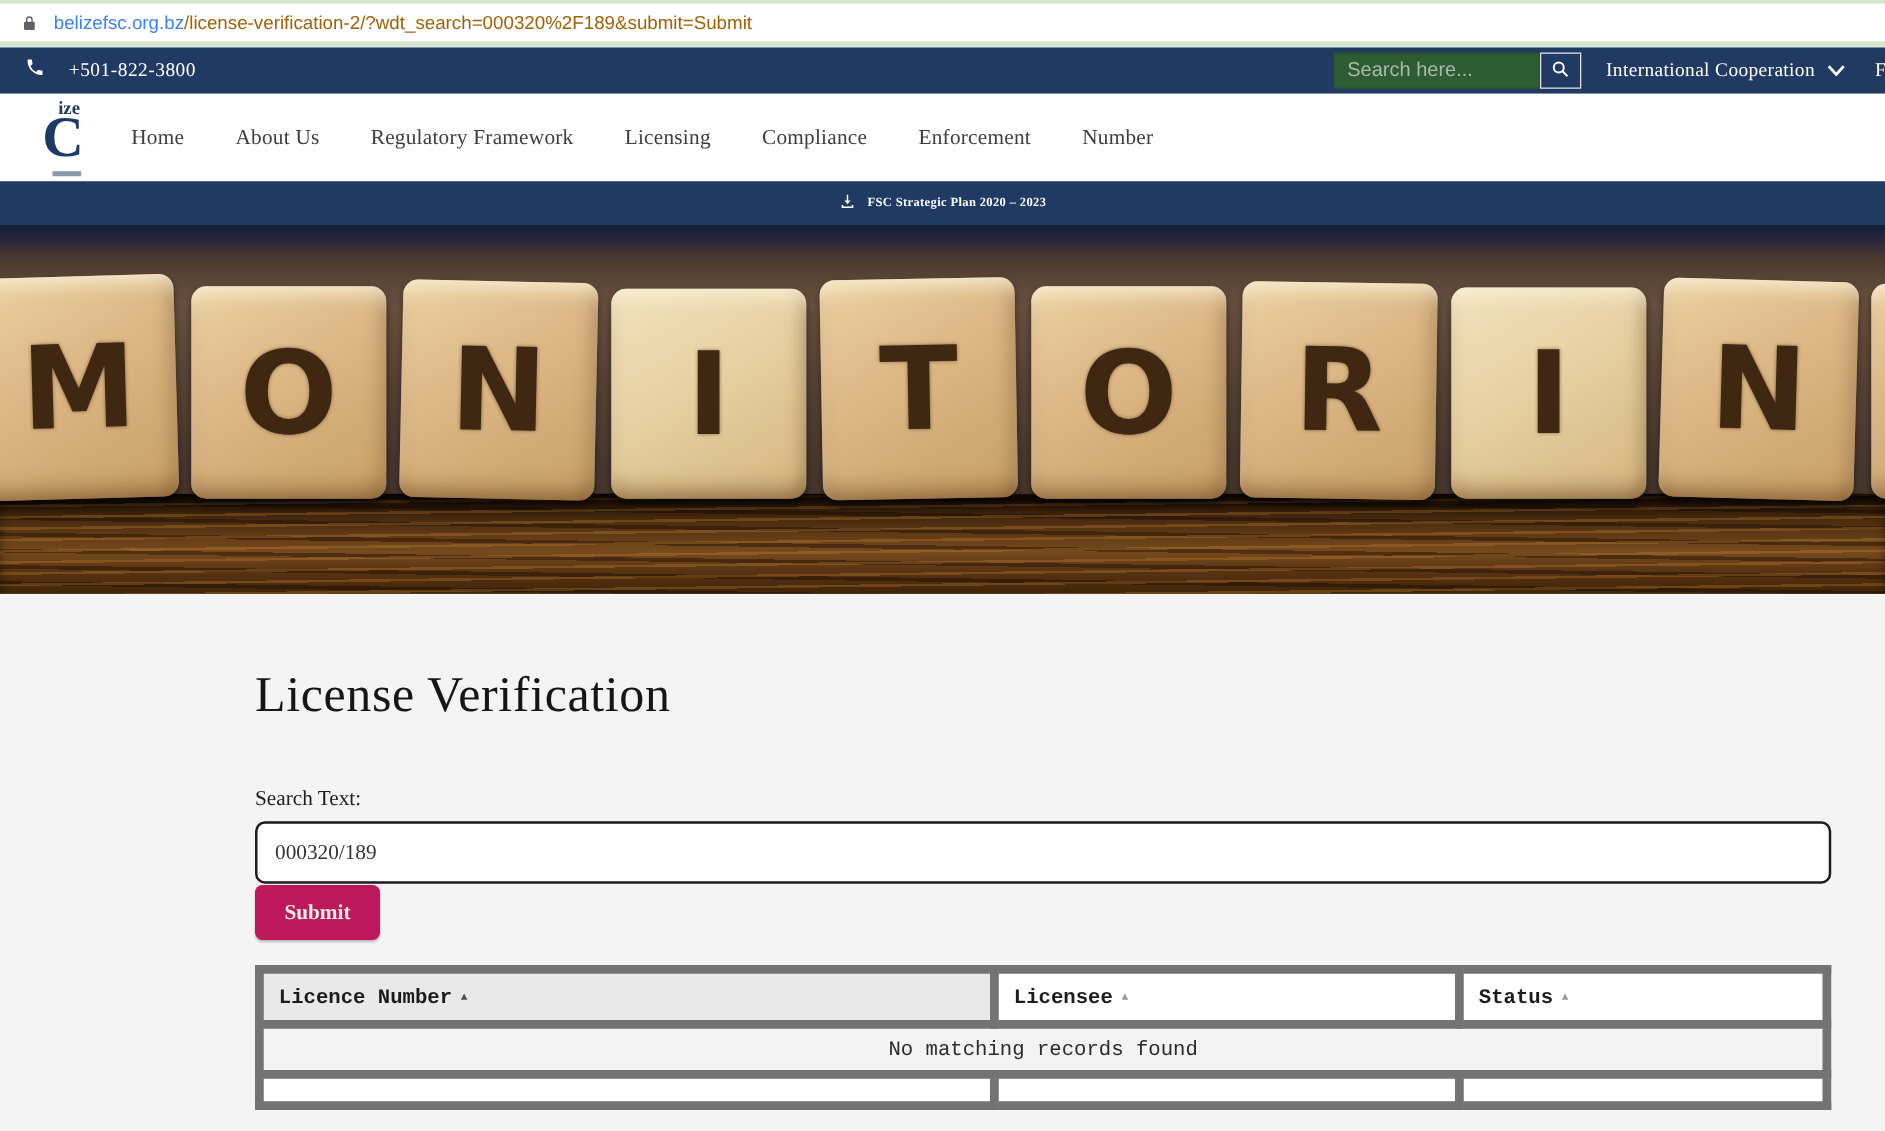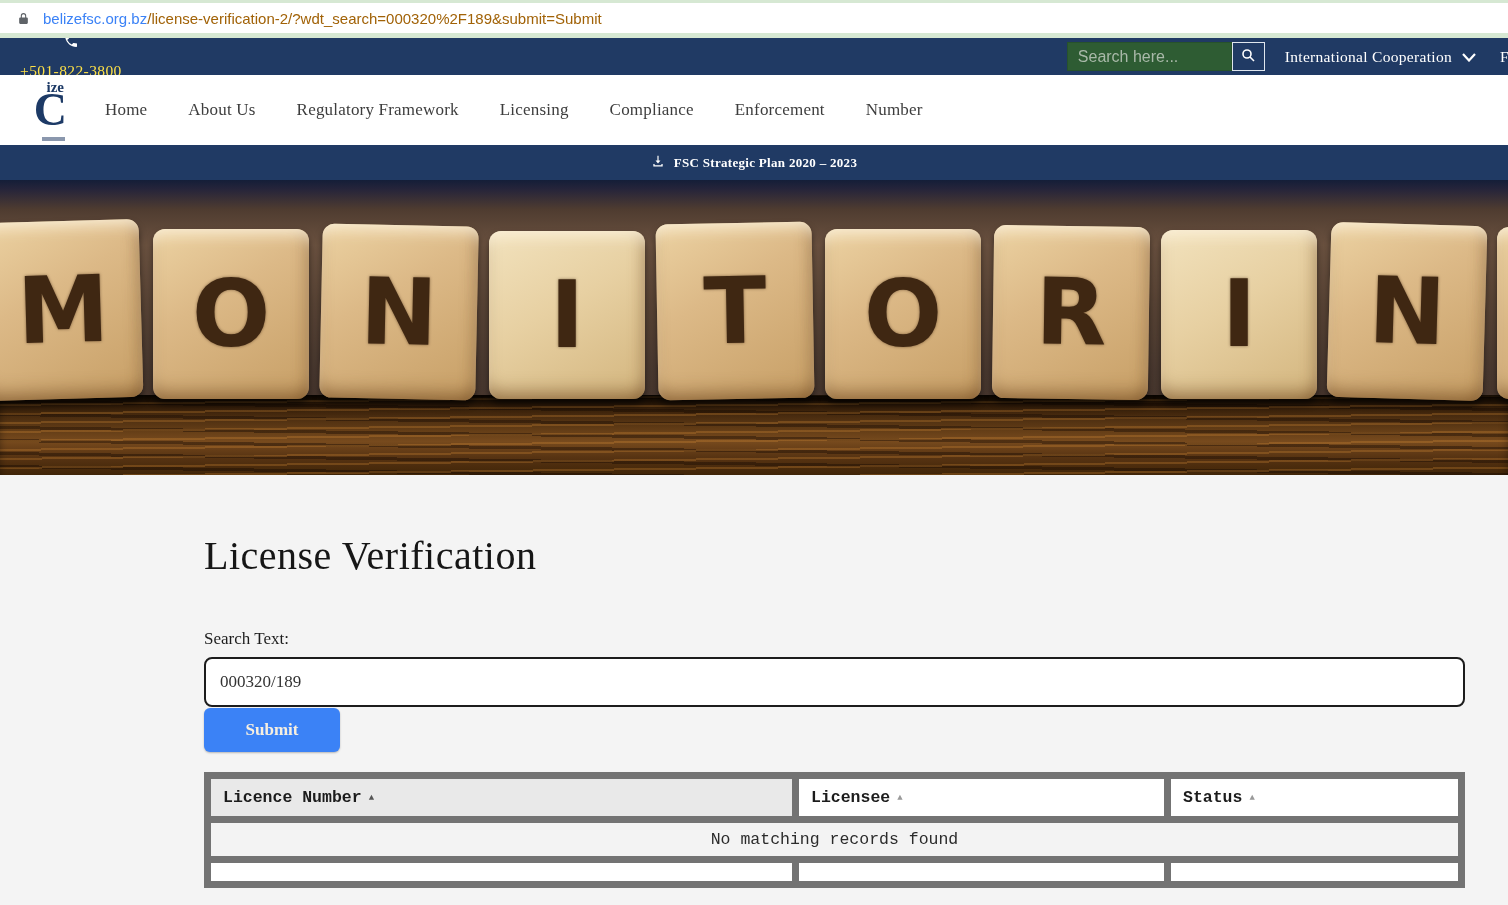--- a/index.html
+++ b/index.html
@@ -19,21 +19,21 @@
   }
   .lock { display:flex; align-items:center; }
   .url-domain { color:#3b82f6; }
   .url-path { color:#a16207; }
 
   
   .topbar {
     height:37px; background:#203a64; color:#fff;
     display:flex; align-items:center; padding-left:20px; overflow:hidden;
   }
-  .phone { display:flex; align-items:center; gap:9px; font-size:15.5px; letter-spacing:.4px; color:#fde047; text-decoration:none;flex-direction:column; }
+  .phone { display:flex; align-items:center; gap:19px; font-size:15.5px; letter-spacing:.4px; color:#ffffff; text-decoration:none; }
   .topbar-spacer { flex:1; }
   .search-field {
     width:165px; height:29px; background:#2e5c33; border:1px solid #27522c;
     color:#e8e8e8; padding:0 10px; outline:none;
     font-family:"Liberation Sans", sans-serif; font-size:16px;
   }
   .search-field::placeholder { color:#a9b9a9; }
   .search-btn {
     width:33px; height:29px; background:#203a64; border:1px solid #dfe6ee;
     display:flex; align-items:center; justify-content:center; cursor:pointer; padding:0;
@@ -50,21 +50,21 @@
   .logo-top { position:absolute; top:0; right:1px; font-size:15px; font-weight:bold; }
   .logo-c { position:absolute; top:8px; right:-2px; font-size:46px; line-height:1; font-weight:bold; }
   .logo-sub { position:absolute; bottom:0; right:0; width:23px; height:4px; background:#8a97ad; }
   .nav-links { display:flex; gap:41px; }
   .nav-links a { color:#3d3d3d; text-decoration:none; font-size:17px; letter-spacing:.2px; }
 
   
   .banner {
     height:35px; background:#203a64; color:#fff; cursor:pointer;
     display:flex; align-items:center; justify-content:center; gap:9px;
-    font-size:13px; font-weight:bold; letter-spacing:.3px;
+    font-size:10px; font-weight:bold; letter-spacing:.3px;
   }
 
   
   .hero {
     height:295px; position:relative; overflow:hidden;
     background:linear-gradient(180deg,#141e38 0%,#25243a 3%,#4f3c30 10%,#6b5240 22%,#5a4536 42%,#4a3930 65%,#413028 100%);
   }
   .hero-table {
     position:absolute; left:0; right:0; bottom:0; height:80px;
     background:
@@ -101,22 +101,22 @@
   
   .content { background:#f4f4f4; padding:58px 43px 0 204px; }
   .page-title { font-size:40px; font-weight:normal; margin:0; color:#161616; letter-spacing:.5px; line-height:1.15; }
   .search-label { margin-top:50px; font-size:17px; color:#1d1d1d; }
   .search-input {
     display:block; margin-top:8px; width:100%; height:50px;
     border:2px solid #1c1c1c; border-radius:8px; background:#fff;
     padding:0 14px; font-family:"Liberation Serif", serif; font-size:17px; color:#333; outline:none;
   }
   .submit-btn {
-    display:block; margin-top:1px; width:136px; height:44px;
-    background:#3b82f6; border:none; border-radius:6px; cursor:pointer;
+    display:block; margin-top:1px; width:100px; height:44px;
+    background:#be185d; border:none; border-radius:6px; cursor:pointer;
     color:#f6efe0; font-family:"Liberation Serif", serif; font-weight:bold; font-size:17px;
     box-shadow:0 1px 2px rgba(0,0,0,.25);
   }
   .results-table { margin-top:20px; width:100%; border-collapse:collapse; background:#fff; }
   .results-table th, .results-table td { border:7px solid #737373;font-family:Liberation Mono, monospace; }
   .results-table th { text-align:left; padding:9px 12px; font-size:16.5px; color:#1c1c1c; cursor:pointer; }
   .results-table th.sorted { background:#e9e9e9; }
   .sort-arrow { font-size:9px; color:#9a9a9a; margin-left:7px; vertical-align:2px; }
   th.sorted .sort-arrow { color:#555; }
   .empty-row td { background:#f3f3f3; text-align:center; font-size:16.5px; color:#2b2b2b; padding:7px 0; }

